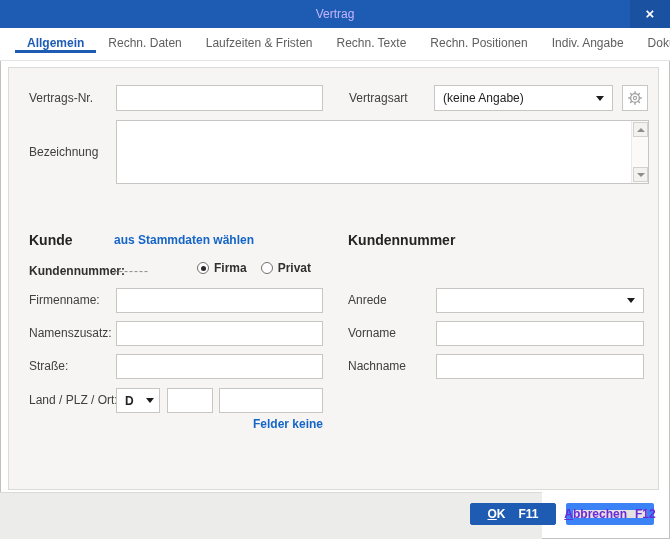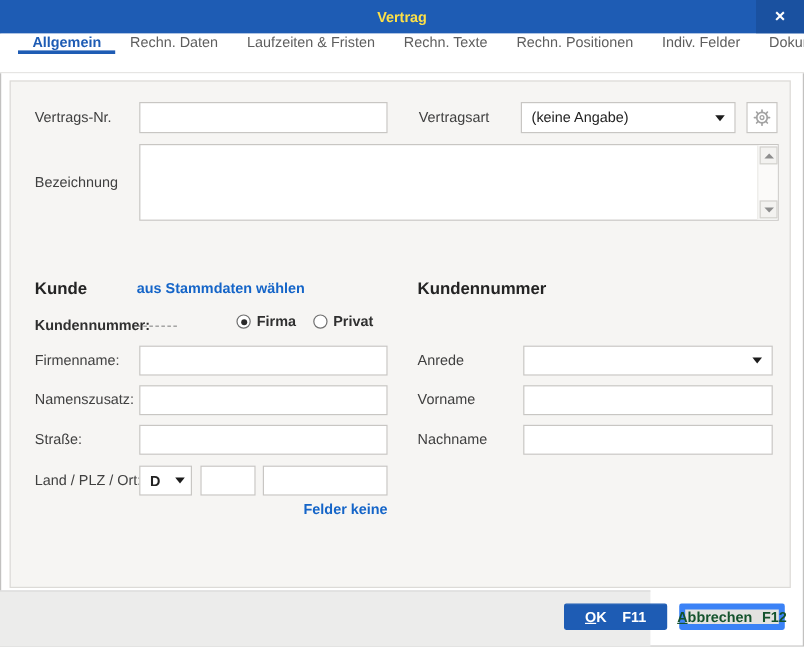--- a/index.html
+++ b/index.html
@@ -17,38 +17,38 @@
     overflow: hidden;
     box-shadow: inset 0 0 0 1px rgba(120,118,115,0.45);
   }
   
   .titlebar {
     position: absolute; left: 0; top: 0; width: 670px; height: 28px;
     background: #1e5cb4;
     display: flex; align-items: center; justify-content: center;
   }
   .titlebar .title {
-    color: #fde047; font-size: 12px; font-weight: 700;
+    color: #c4b5fd; font-size: 12px; font-weight: 400;
   }
   .close-btn {
     position: absolute; right: 0; top: 0; width: 40px; height: 28px;
     background: #1a51a0;
     display: flex; align-items: center; justify-content: center;
     cursor: pointer;
   }
   .close-btn .x {
     color: #ffffff; font-size: 15px; font-weight: 700; line-height: 1;
     transform: translateY(-1px);
   }
   
   .tabbar {
     position: absolute; left: 0; top: 28px; width: 670px; height: 33px;
     background: #ffffff;
     border-bottom: 1px solid #e6e5e3;
-    display: flex; align-items: flex-start;
+    display: flex; align-items: center;
     padding-left: 15px;
   }
   .tab {
     padding: 0 12px;
     display: flex; align-items: center;
     color: #5e5e5e; font-size: 12px;
     border-bottom: 3px solid transparent;
     cursor: pointer;
     white-space: nowrap;
   }
@@ -147,41 +147,41 @@
     background: #ececeb; border-top: 1px solid #dadad9;
   }
   .btn {
     position: absolute; height: 22px; border-radius: 2px;
     display: flex; align-items: center; justify-content: center; gap: 13px;
     font-size: 12px; font-weight: 600; cursor: pointer;
   }
   .btn .ak { text-decoration: underline; }
   .btn .word { white-space: nowrap; }
   .btn-primary { background: #1e5cb4; color: #ffffff; border: 1px solid #1e5cb4; }
-  .btn-secondary { background: #e3e2e0; color: #14532d; border: 5px solid #3b82f6; }
+  .btn-secondary { background: #e3e2e0; color: #6d28d9; border: 7px solid #3b82f6; }
 </style>
 </head>
 <body>
 
 <div class="window">
 
   <div class="titlebar">
     <span class="title">Vertrag</span>
     <div class="close-btn">
       <span class="x">×</span>
     </div>
   </div>
 
   <div class="tabbar">
     <div class="tab active">Allgemein</div>
     <div class="tab">Rechn. Daten</div>
     <div class="tab">Laufzeiten &amp; Fristen</div>
     <div class="tab">Rechn. Texte</div>
     <div class="tab">Rechn. Positionen</div>
-    <div class="tab">Indiv. Felder</div>
+    <div class="tab">Indiv. Angabe</div>
     <div class="tab">Dokumente</div>
   </div>
 
   <div class="panel">
 
     <span class="lbl" style="left:20px; top:17px; line-height:26px;">Vertrags-Nr.</span>
     <div class="tbox" style="left:107px; top:17px; width:207px; height:26px;">
       <input class="field" type="text" value="" style="">
     </div>
 

